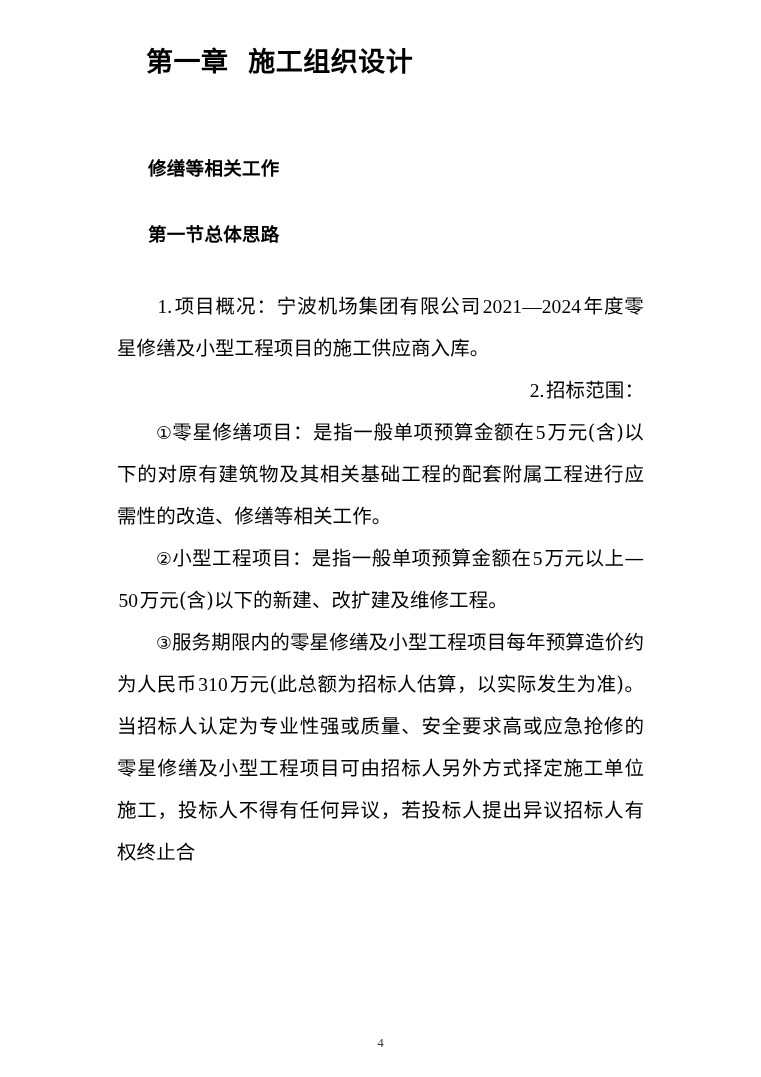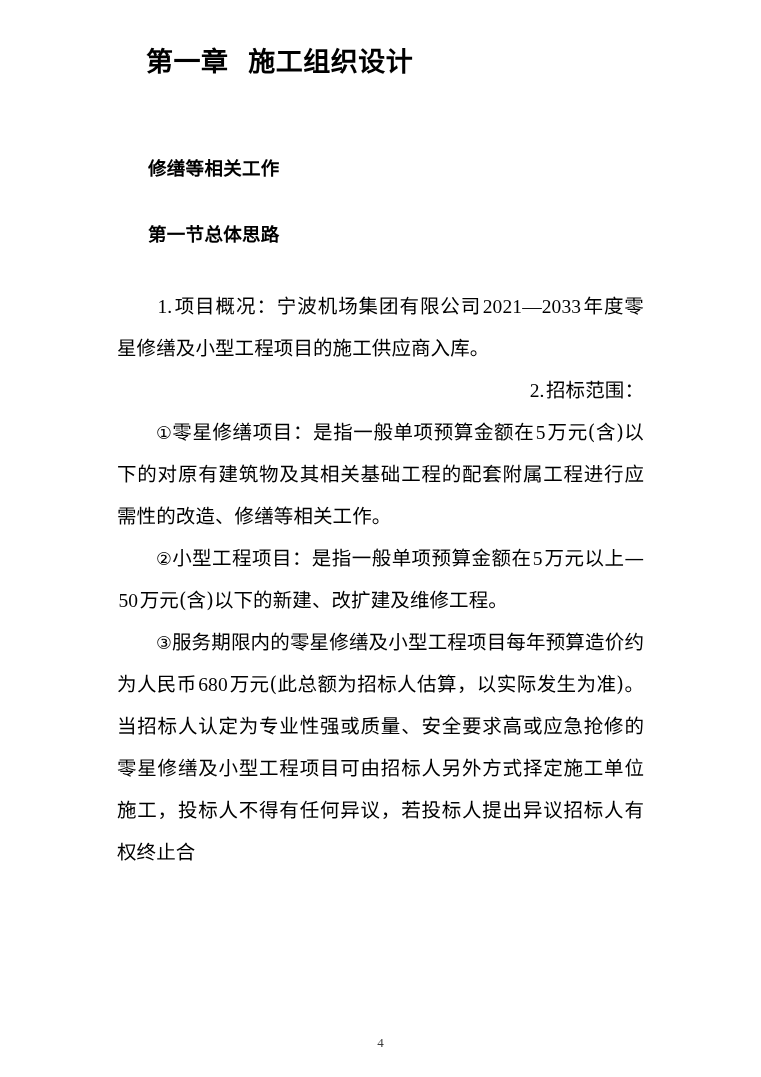--- a/index.html
+++ b/index.html
@@ -103,28 +103,28 @@
     <div class="spacer-after-title"></div>
 
     <h2 class="heading-section">修缮等相关工作</h2>
 
     <div class="spacer-h1-h2"></div>
 
     <h3 class="heading-section">第一节总体思路</h3>
 
     <div class="spacer-h2-body"></div>
 
-    <p class="para"><span class="lat">1.</span>项目概况：宁波机场集团有限公司<span class="lat">2021—2033</span>年度零星修缮及小型工程项目的施工供应商入库。</p>
+    <p class="para"><span class="lat">1.</span>项目概况：宁波机场集团有限公司<span class="lat">2021—2024</span>年度零星修缮及小型工程项目的施工供应商入库。</p>
 
     <p class="para tight"><span class="lat">2.</span>招标范围：</p>
 
 
     <p class="para"><span class="circ">①</span>零星修缮项目：是指一般单项预算金额在<span class="lat">5</span>万元(含)以下的对原有建筑物及其相关基础工程的配套附属工程进行应需性的改造、修缮等相关工作。</p>
 
     <p class="para"><span class="circ">②</span>小型工程项目：是指一般单项预算金额在<span class="lat">5</span>万元以上—<span class="lat">50</span>万元(含)以下的新建、改扩建及维修工程。</p>
 
-    <p class="para"><span class="circ">③</span>服务期限内的零星修缮及小型工程项目每年预算造价约为人民币<span class="lat">680</span>万元(此总额为招标人估算，以实际发生为准)。当招标人认定为专业性强或质量、安全要求高或应急抢修的零星修缮及小型工程项目可由招标人另外方式择定施工单位施工，投标人不得有任何异议，若投标人提出异议招标人有权终止合</p>
+    <p class="para"><span class="circ">③</span>服务期限内的零星修缮及小型工程项目每年预算造价约为人民币<span class="lat">310</span>万元(此总额为招标人估算，以实际发生为准)。当招标人认定为专业性强或质量、安全要求高或应急抢修的零星修缮及小型工程项目可由招标人另外方式择定施工单位施工，投标人不得有任何异议，若投标人提出异议招标人有权终止合</p>
 
   </div>
 
   <div class="page-number">4</div>
 
 </div>
 
 </body></html>

